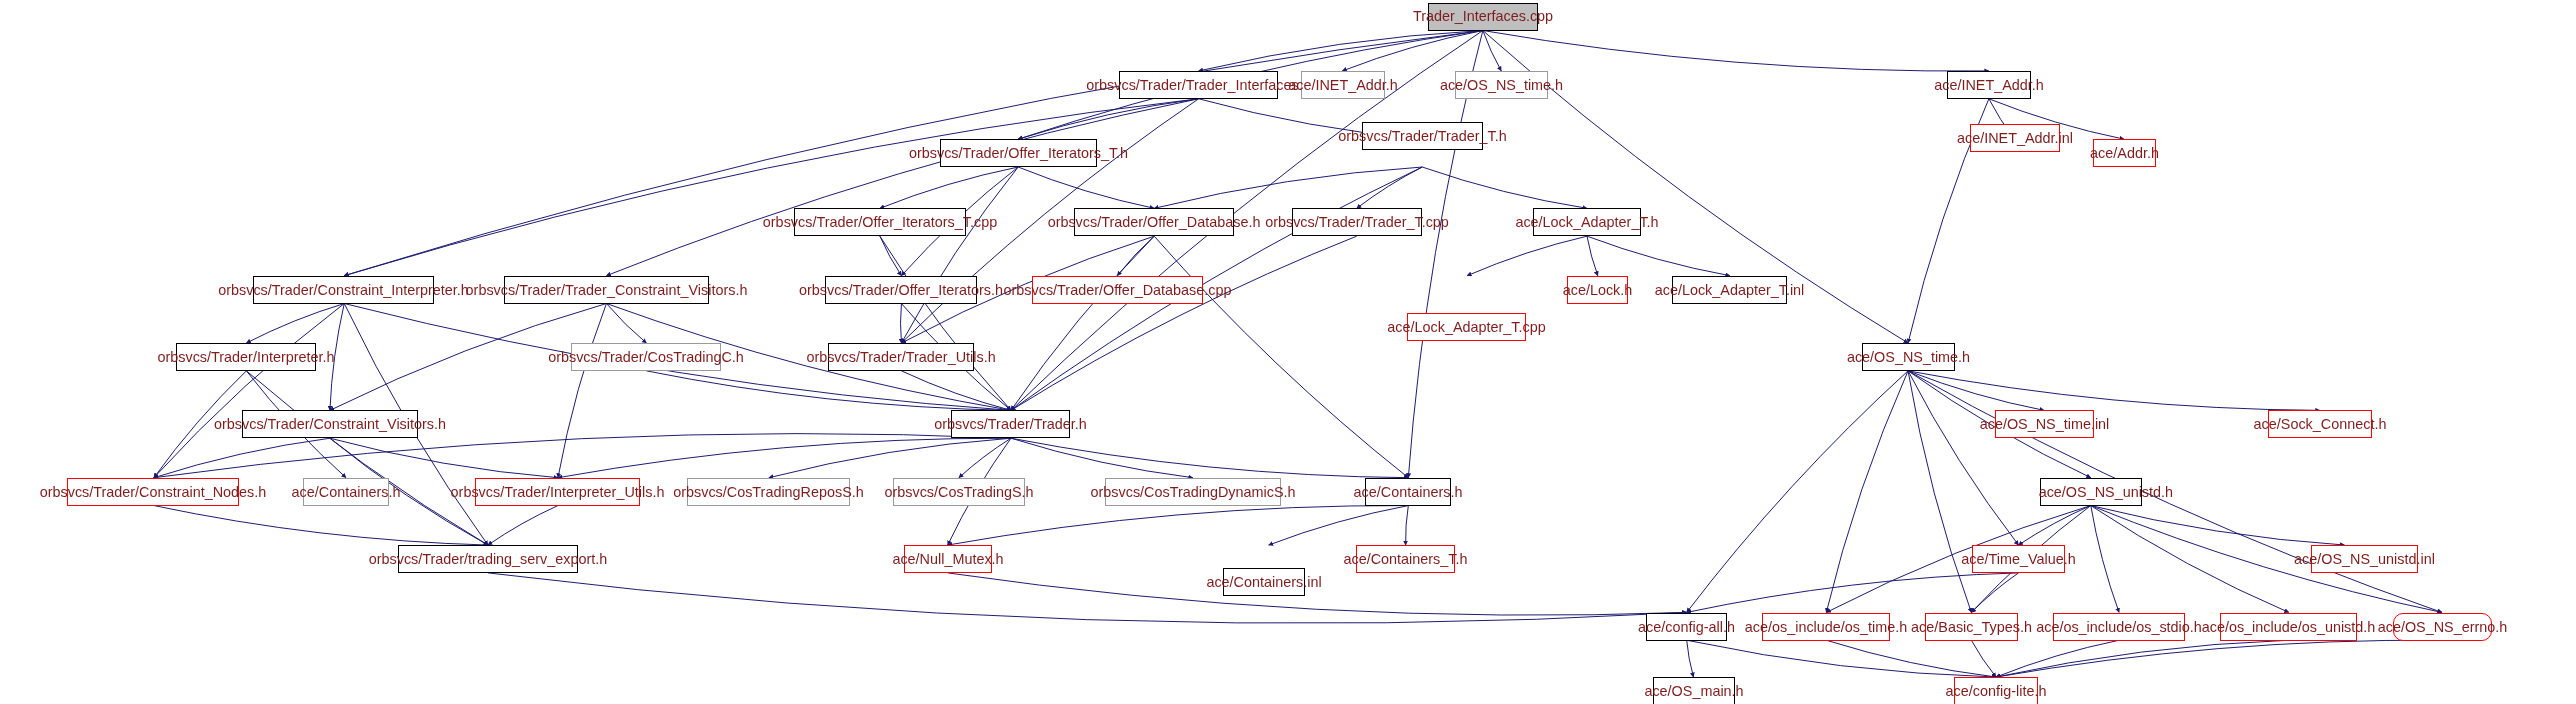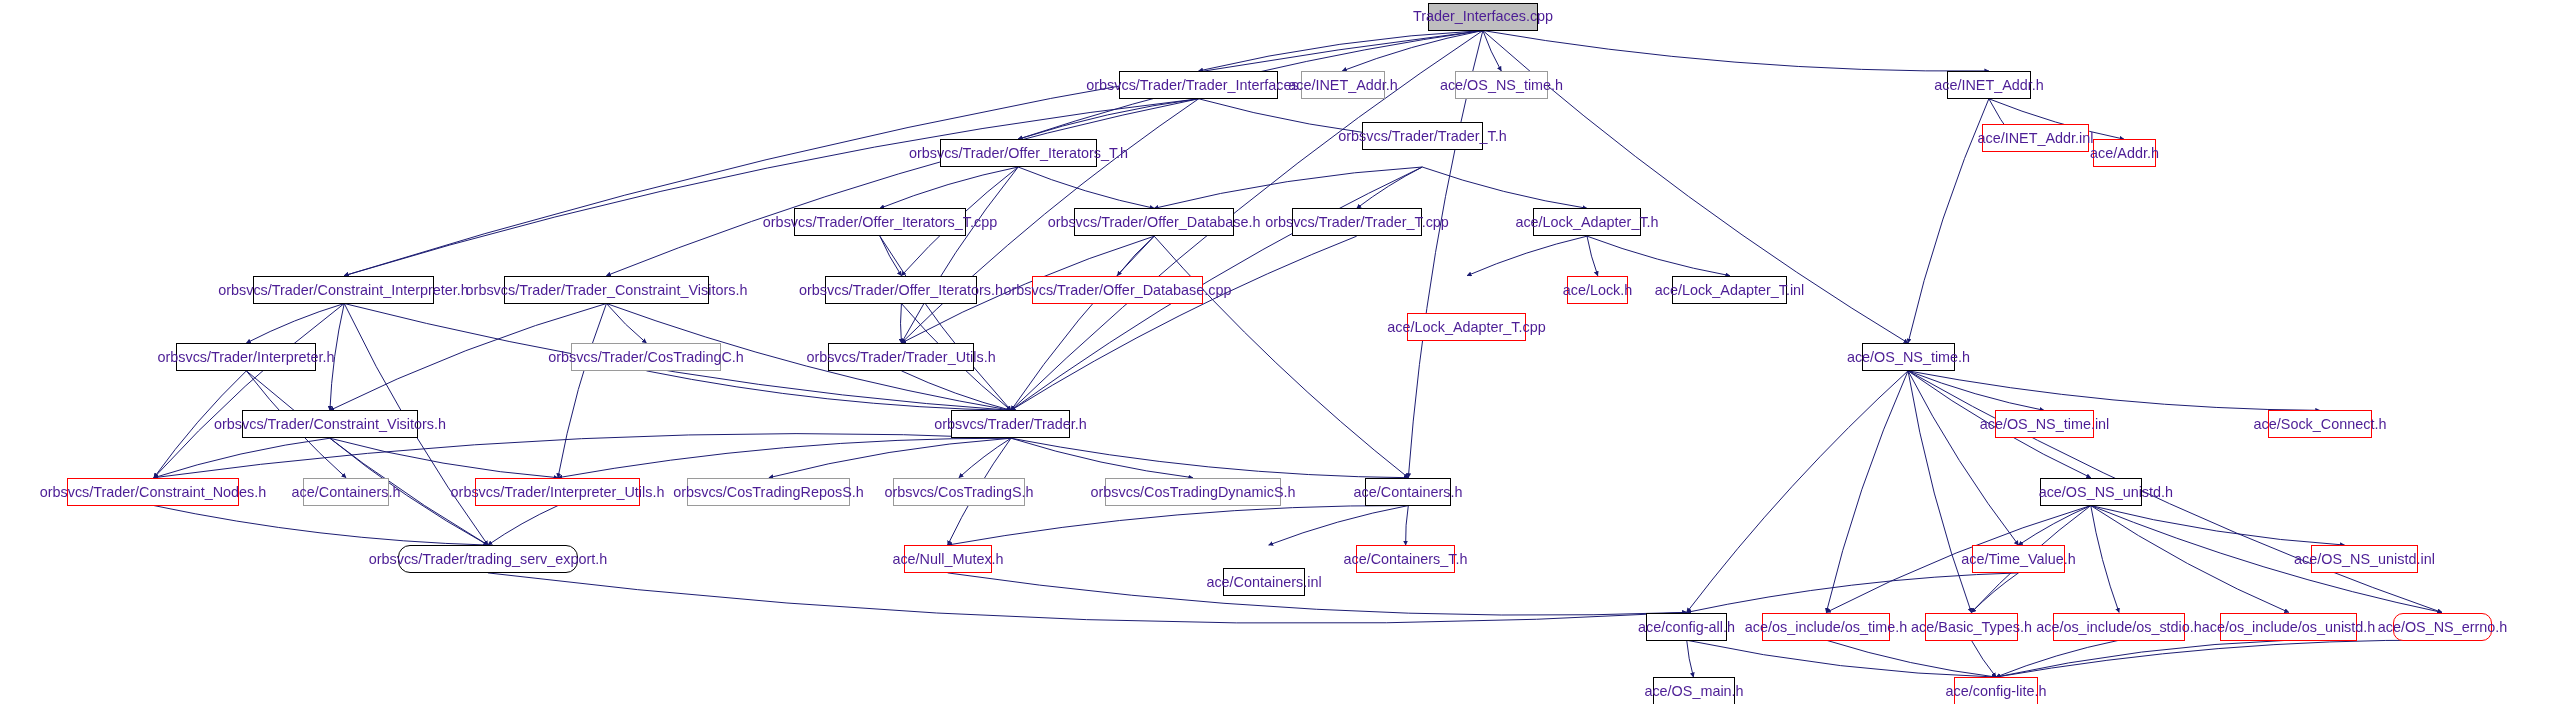--- a/index.html
+++ b/index.html
@@ -2,21 +2,21 @@
 <html style="font-size:14.4px"><head>
 <meta charset="utf-8">
 <title>Trader_Interfaces.cpp include dependency graph</title>
 <style>
   html,body{margin:0;padding:0;background:#ffffff;}
   #canvas{position:relative;width:2576px;height:704px;background:#ffffff;
           font-family:"Liberation Sans","DejaVu Sans",sans-serif;overflow:hidden;}
   svg#edges{position:absolute;left:0;top:0;width:2576px;height:704px;}
   .node{position:absolute;box-sizing:border-box;display:flex;align-items:center;
         justify-content:center;white-space:nowrap;height:28px;
-        font-size:14.4px;line-height:1;color:#4c1d95;background:#ffffff;
+        font-size:14.4px;line-height:1;color:#7f1d1d;background:#ffffff;
         border:0.9px solid #9a9a9a;padding:0 6.3px;}
   .node.black{border:0.9px solid #000000;}
   .node.red{border:0.9px solid #ff0000;}
   .node.root{background:#bfbfbf;border:0.9px solid #000000;}
 </style>
 </head>
 <body>
 
 <div id="canvas">
   <svg id="edges" xmlns="http://www.w3.org/2000/svg" viewBox="0 0 2868 784" width="2576" height="704">
@@ -121,21 +121,21 @@
       </g>
   </svg>
   <div id="node-layer">
       <div class="node root" style="left: 1428px; top: 2.7px; width: 110px;">Trader_Interfaces.cpp</div>
       <div class="node black" style="left: 1119px; top: 71px; width: 159px;">orbsvcs/Trader/Trader_Interfaces.h</div>
       <div class="node grey" style="left: 1301px; top: 71px; width: 84px;">ace/INET_Addr.h</div>
       <div class="node grey" style="left: 1455px; top: 71px; width: 93px;">ace/OS_NS_time.h</div>
       <div class="node black" style="left: 1947px; top: 71px; width: 84px;">ace/INET_Addr.h</div>
       <div class="node black" style="left: 940px; top: 139px; width: 157px;">orbsvcs/Trader/Offer_Iterators_T.h</div>
       <div class="node black" style="left: 1362px; top: 122px; width: 121px;">orbsvcs/Trader/Trader_T.h</div>
-      <div class="node red" style="left: 1970px; top: 124px; width: 107px; margin-left: 12px;">ace/INET_Addr.inl</div>
+      <div class="node red" style="left: 1970px; top: 124px; width: 90px;">ace/INET_Addr.inl</div>
       <div class="node red" style="left: 2093px; top: 139px; width: 63px;">ace/Addr.h</div>
       <div class="node black" style="left: 794px; top: 208px; width: 172px;">orbsvcs/Trader/Offer_Iterators_T.cpp</div>
       <div class="node black" style="left: 1074px; top: 208px; width: 160px;">orbsvcs/Trader/Offer_Database.h</div>
       <div class="node black" style="left: 1292px; top: 208px; width: 130px;">orbsvcs/Trader/Trader_T.cpp</div>
       <div class="node black" style="left: 1533px; top: 208px; width: 108px;">ace/Lock_Adapter_T.h</div>
       <div class="node black" style="left: 253px; top: 276px; width: 181px;">orbsvcs/Trader/Constraint_Interpreter.h</div>
       <div class="node black" style="left: 504px; top: 276px; width: 205px;">orbsvcs/Trader/Trader_Constraint_Visitors.h</div>
       <div class="node black" style="left: 825px; top: 276px; width: 152px;">orbsvcs/Trader/Offer_Iterators.h</div>
       <div class="node red" style="left: 1032px; top: 276px; width: 171px;">orbsvcs/Trader/Offer_Database.cpp</div>
       <div class="node red" style="left: 1407px; top: 276px; width: 119px; margin-top: 37px;">ace/Lock_Adapter_T.cpp</div>
@@ -150,21 +150,21 @@
       <div class="node red" style="left: 1995px; top: 410px; width: 99px;">ace/OS_NS_time.inl</div>
       <div class="node red" style="left: 2268px; top: 410px; width: 104px;">ace/Sock_Connect.h</div>
       <div class="node red" style="left: 67px; top: 478px; width: 172px;">orbsvcs/Trader/Constraint_Nodes.h</div>
       <div class="node grey" style="left: 303px; top: 478px; width: 86px;">ace/Containers.h</div>
       <div class="node red" style="left: 475px; top: 478px; width: 165px;">orbsvcs/Trader/Interpreter_Utils.h</div>
       <div class="node grey" style="left: 687px; top: 478px; width: 163px;">orbsvcs/CosTradingReposS.h</div>
       <div class="node grey" style="left: 893px; top: 478px; width: 132px;">orbsvcs/CosTradingS.h</div>
       <div class="node grey" style="left: 1105px; top: 478px; width: 176px;">orbsvcs/CosTradingDynamicS.h</div>
       <div class="node black" style="left: 1365px; top: 478px; width: 86px;">ace/Containers.h</div>
       <div class="node black" style="left: 2040px; top: 478px; width: 102px; padding-left: 36px;">ace/OS_NS_unistd.h</div>
-      <div class="node black" style="left: 398px; top: 545px; width: 180px; border-radius: 12px;">orbsvcs/Trader/trading_serv_export.h</div>
+      <div class="node black" style="left: 398px; top: 545px; width: 180px;">orbsvcs/Trader/trading_serv_export.h</div>
       <div class="node red" style="left: 904px; top: 545px; width: 88px; text-align: right;">ace/Null_Mutex.h</div>
       <div class="node black" style="left: 1223px; top: 568px; width: 82px;">ace/Containers.inl</div>
       <div class="node red" style="left: 1356px; top: 545px; width: 99px;">ace/Containers_T.h</div>
       <div class="node red" style="left: 1972px; top: 545px; width: 93px;">ace/Time_Value.h</div>
       <div class="node red" style="left: 2291px; top: 545px; width: 107px; margin-left: 20px;">ace/OS_NS_unistd.inl</div>
       <div class="node black" style="left: 1646px; top: 613px; width: 81px;">ace/config-all.h</div>
       <div class="node red" style="left: 1762px; top: 613px; width: 128px;">ace/os_include/os_time.h</div>
       <div class="node red" style="left: 1925px; top: 613px; width: 93px;">ace/Basic_Types.h</div>
       <div class="node red" style="left: 2053px; top: 613px; width: 132px;">ace/os_include/os_stdio.h</div>
       <div class="node red" style="left: 2220px; top: 613px; width: 137px;">ace/os_include/os_unistd.h</div>

